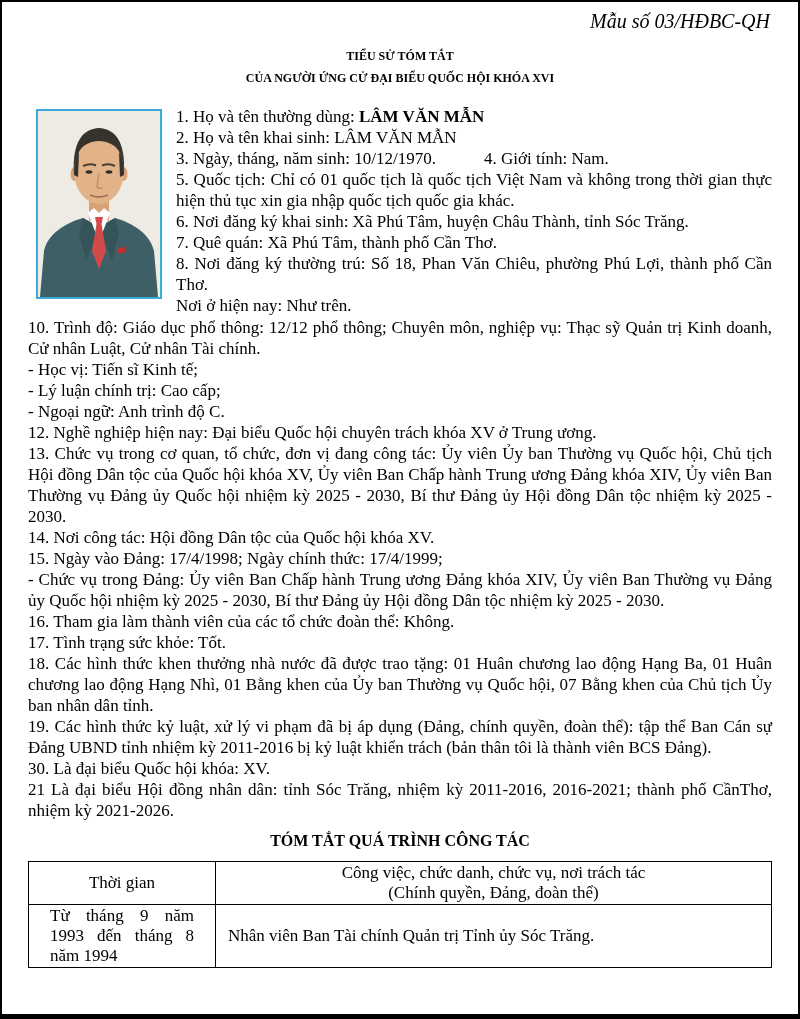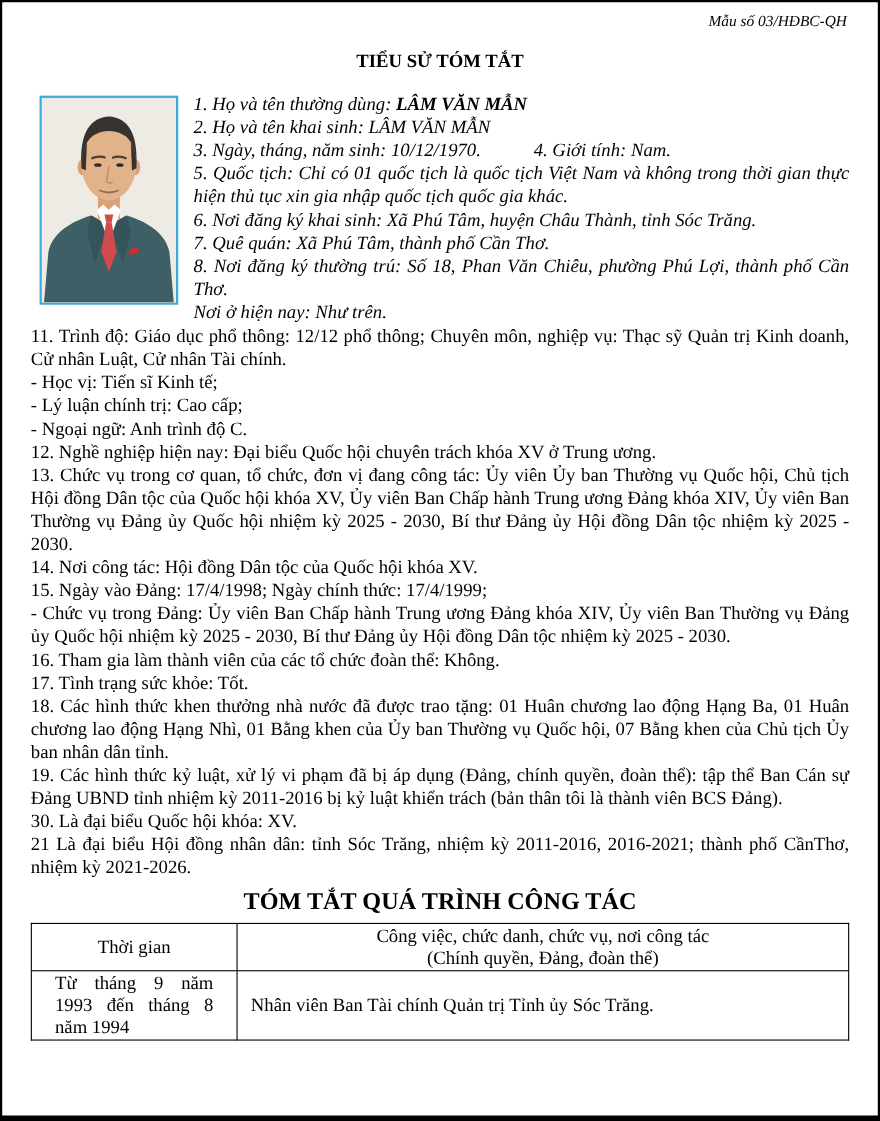--- a/index.html
+++ b/index.html
@@ -14,49 +14,49 @@
     font-family:"Liberation Serif","DejaVu Serif",serif;
     color:#000;
     font-size:17px;
     line-height:21px;
     overflow:hidden;
   }
   .form-number{
     margin-top:8px;
     text-align:right;
     font-style:italic;
-    font-size:14px;
+    font-size:20px;
     line-height:22px;
     padding-right:2px;
   }
   .doc-title{
     margin-top:13px;
     text-align:center;
     font-weight:bold;
-    font-size:17px;
+    font-size:12px;
     line-height:22px;
   }
-  .top-section{position:relative;margin-top:17px;min-height:211px;font-style:italic;}
+  .top-section{position:relative;margin-top:17px;min-height:211px;}
   .photo{
     position:absolute;left:8px;top:3px;
     width:122px;height:186px;
     border:2px solid #3aabdc;
     background:#f2efe9;
   }
   .photo svg{display:block;}
   .beside{margin-left:148px;text-align:justify;}
   .items{text-align:justify;}
   .bold{font-weight:bold;}
   .gap34{display:inline-block;width:48px;}
   .gap910{display:inline-block;width:52px;}
   .table-title{
     margin-top:9px;
     text-align:center;
     font-weight:bold;
-    font-size:22px;
+    font-size:16px;
     line-height:22px;
   }
   table.history{
     border-collapse:collapse;
     width:100%;
     margin-top:9px;
   }
   .history th,.history td{
     border:1px solid #000;
     font-weight:normal;
@@ -70,20 +70,21 @@
 </style>
 </head>
 <body>
 
 <div class="page">
 
   <div class="form-number">Mẫu số 03/HĐBC-QH</div>
 
   <div class="doc-title">
     <div>TIỂU SỬ TÓM TẮT</div>
+    <div>CỦA NGƯỜI ỨNG CỬ ĐẠI BIỂU QUỐC HỘI KHÓA XVI</div>
   </div>
 
   <div class="top-section">
 
     <div class="photo">
       <svg viewBox="0 0 122 186" width="122" height="186">
         <rect width="122" height="186" fill="#f2efe9"></rect>
         <rect width="122" height="186" fill="#e9e5dc" opacity="0.35"></rect>
 
         <path d="M51,84 h20 v26 h-20 z" fill="#d9a276"></path>
@@ -127,21 +128,21 @@
       <div class="line"><span>3. Ngày, tháng, năm sinh: 10/12/1970.</span><span class="gap34"></span><span>4. Giới tính: Nam.</span></div>
       <div class="line">5. Quốc tịch: Chỉ có 01 quốc tịch là quốc tịch Việt Nam và không trong thời gian thực hiện thủ tục xin gia nhập quốc tịch quốc gia khác.</div>
       <div class="line">6. Nơi đăng ký khai sinh: Xã Phú Tâm, huyện Châu Thành, tỉnh Sóc Trăng.</div>
       <div class="line">7. Quê quán: Xã Phú Tâm, thành phố Cần Thơ.</div>
       <div class="line">8. Nơi đăng ký thường trú: Số 18, Phan Văn Chiêu, phường Phú Lợi, thành phố Cần Thơ.</div>
       <div class="line">Nơi ở hiện nay: Như trên.</div>
     </div>
   </div>
 
   <div class="items">
-    <div class="line">11. Trình độ: Giáo dục phổ thông: 12/12 phổ thông; Chuyên môn, nghiệp vụ: Thạc sỹ Quản trị Kinh doanh, Cử nhân Luật, Cử nhân Tài chính.</div>
+    <div class="line">10. Trình độ: Giáo dục phổ thông: 12/12 phổ thông; Chuyên môn, nghiệp vụ: Thạc sỹ Quản trị Kinh doanh, Cử nhân Luật, Cử nhân Tài chính.</div>
     <div class="line">- Học vị: Tiến sĩ Kinh tế;</div>
     <div class="line">- Lý luận chính trị: Cao cấp;</div>
     <div class="line">- Ngoại ngữ: Anh trình độ C.</div>
     <div class="line">12. Nghề nghiệp hiện nay: Đại biểu Quốc hội chuyên trách khóa XV ở Trung ương.</div>
     <div class="line">13. Chức vụ trong cơ quan, tổ chức, đơn vị đang công tác: Ủy viên Ủy ban Thường vụ Quốc hội, Chủ tịch Hội đồng Dân tộc của Quốc hội khóa XV, Ủy viên Ban Chấp hành Trung ương Đảng khóa XIV, Ủy viên Ban Thường vụ Đảng ủy Quốc hội nhiệm kỳ 2025 - 2030, Bí thư Đảng ủy Hội đồng Dân tộc nhiệm kỳ 2025 - 2030.</div>
     <div class="line">14. Nơi công tác: Hội đồng Dân tộc của Quốc hội khóa XV.</div>
     <div class="line">15. Ngày vào Đảng: 17/4/1998; Ngày chính thức: 17/4/1999;</div>
     <div class="line">- Chức vụ trong Đảng: Ủy viên Ban Chấp hành Trung ương Đảng khóa XIV, Ủy viên Ban Thường vụ Đảng ủy Quốc hội nhiệm kỳ 2025 - 2030, Bí thư Đảng ủy Hội đồng Dân tộc nhiệm kỳ 2025 - 2030.</div>
     <div class="line">16. Tham gia làm thành viên của các tổ chức đoàn thể: Không.</div>
     <div class="line">17. Tình trạng sức khỏe: Tốt.</div>
@@ -151,21 +152,21 @@
     <div class="line">21 Là đại biểu Hội đồng nhân dân: tỉnh Sóc Trăng, nhiệm kỳ 2011-2016, 2016-2021; thành phố CầnThơ, nhiệm kỳ 2021-2026.</div>
   </div>
 
   <div class="table-title">TÓM TẮT QUÁ TRÌNH CÔNG TÁC</div>
 
   <table class="history">
     <thead>
       <tr>
         <th class="c1">Thời gian</th>
         <th class="c2">
-          <div>Công việc, chức danh, chức vụ, nơi công tác</div>
+          <div>Công việc, chức danh, chức vụ, nơi trách tác</div>
           <div>(Chính quyền, Đảng, đoàn thể)</div>
         </th>
       </tr>
     </thead>
     <tbody>
       <tr>
         <td class="c1">Từ tháng 9 năm 1993 đến tháng 8 năm 1994</td>
         <td class="c2">Nhân viên Ban Tài chính Quản trị Tỉnh ủy Sóc Trăng.</td>
       </tr>
     </tbody>

